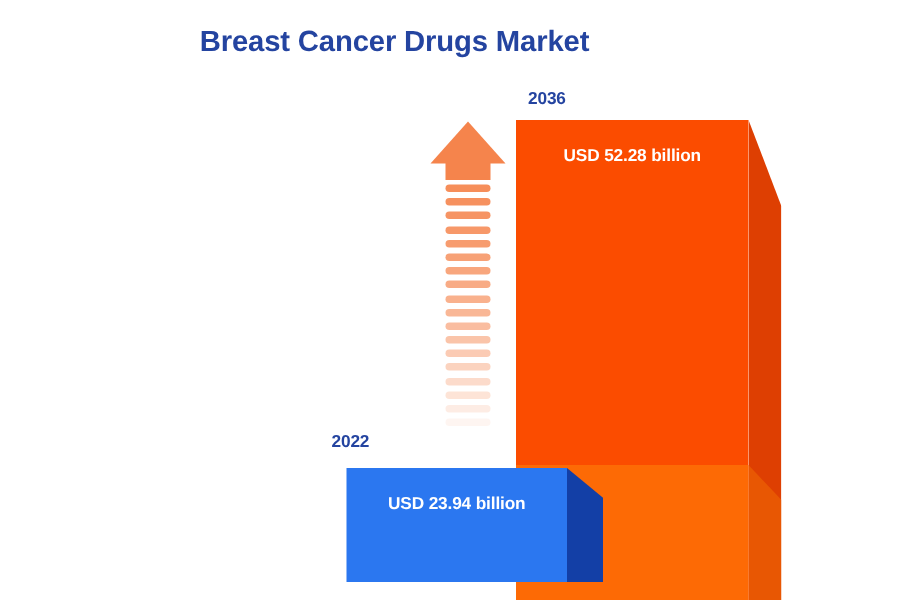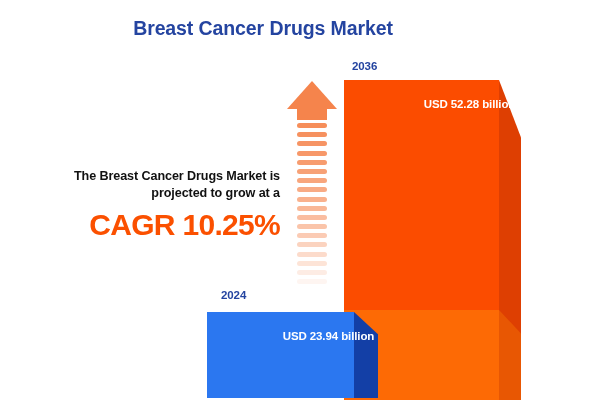--- a/index.html
+++ b/index.html
@@ -115,21 +115,20 @@
     position: absolute;
     left: 0;
     top: 18px;
     width: 100%;
     text-align: center;
     font-size: 11.5px;
     font-weight: bold;
     color: #ffffff;
     letter-spacing: -0.1px;
     z-index: 3;
-    padding-left: 48px;
   }
   .bar-year {
     position: absolute;
     font-size: 11.5px;
     font-weight: bold;
     color: #2444a0;
     letter-spacing: -0.1px;
   }
 
   
@@ -168,24 +167,24 @@
     top: 310px;
     width: 22px;
     height: 90px;
     background: #e85703;
     z-index: 2;
     clip-path: polygon(0 0, 100% 26%, 100% 100%, 0 100%);
   }
 
   
   .bar-2024 {
-    left: 207px;
+    left: 231px;
     top: 312px;
     width: 147px;
-    height: 86px;
+    height: 76px;
     z-index: 4;
   }
   .bar-2024 .bar-face { background: #2b77f0; }
   .bar-2024 .bar-side {
     left: 147px;
     width: 24px;
     background: #133fa6;
     clip-path: polygon(0 0, 100% 26%, 100% 100%, 0 100%);
   }
   .year-2024 {
@@ -206,27 +205,20 @@
   .logo-360i { color: #fb5000; }
   .logo-research { color: #2444a0; }
 </style>
 </head>
 <body>
 
 <div class="infographic">
 
   <div class="chart-title">Breast Cancer Drugs Market</div>
 
-  <div class="statement">
-    <div class="statement-lead">
-      <span>The Breast Cancer Drugs Market is</span><br>
-      <span>projected to grow at a</span>
-    </div>
-    <div class="statement-cagr">CAGR 10.25%</div>
-  </div>
 
   <div class="growth-arrow">
     <svg class="arrow-head" viewBox="0 0 52 30">
       <polygon points="26,1 51,29 1,29" fill="#f5844c"></polygon>
     </svg>
     <div class="arrow-neck"></div>
     <div class="arrow-stripes" id="arrow-stripes">
         <div class="stripe" style="background: rgba(245, 132, 76, 0.92);"></div>
         <div class="stripe" style="background: rgba(245, 132, 76, 0.894);"></div>
         <div class="stripe" style="background: rgba(245, 132, 76, 0.867);"></div>
@@ -252,21 +244,21 @@
   <div class="bar-2032-lower"></div>
   <div class="bar-2032-lower-side"></div>
 
   <div class="bar-year year-2032">2036</div>
   <div class="bar bar-2032">
     <div class="bar-face"></div>
     <div class="bar-side"></div>
     <div class="bar-value">USD 52.28 billion</div>
   </div>
 
-  <div class="bar-year year-2024">2024</div>
+  <div class="bar-year year-2024">2022</div>
   <div class="bar bar-2024">
     <div class="bar-face"></div>
     <div class="bar-side"></div>
     <div class="bar-value">USD 23.94 billion</div>
   </div>
 
 
 </div>
 
 </body></html>

